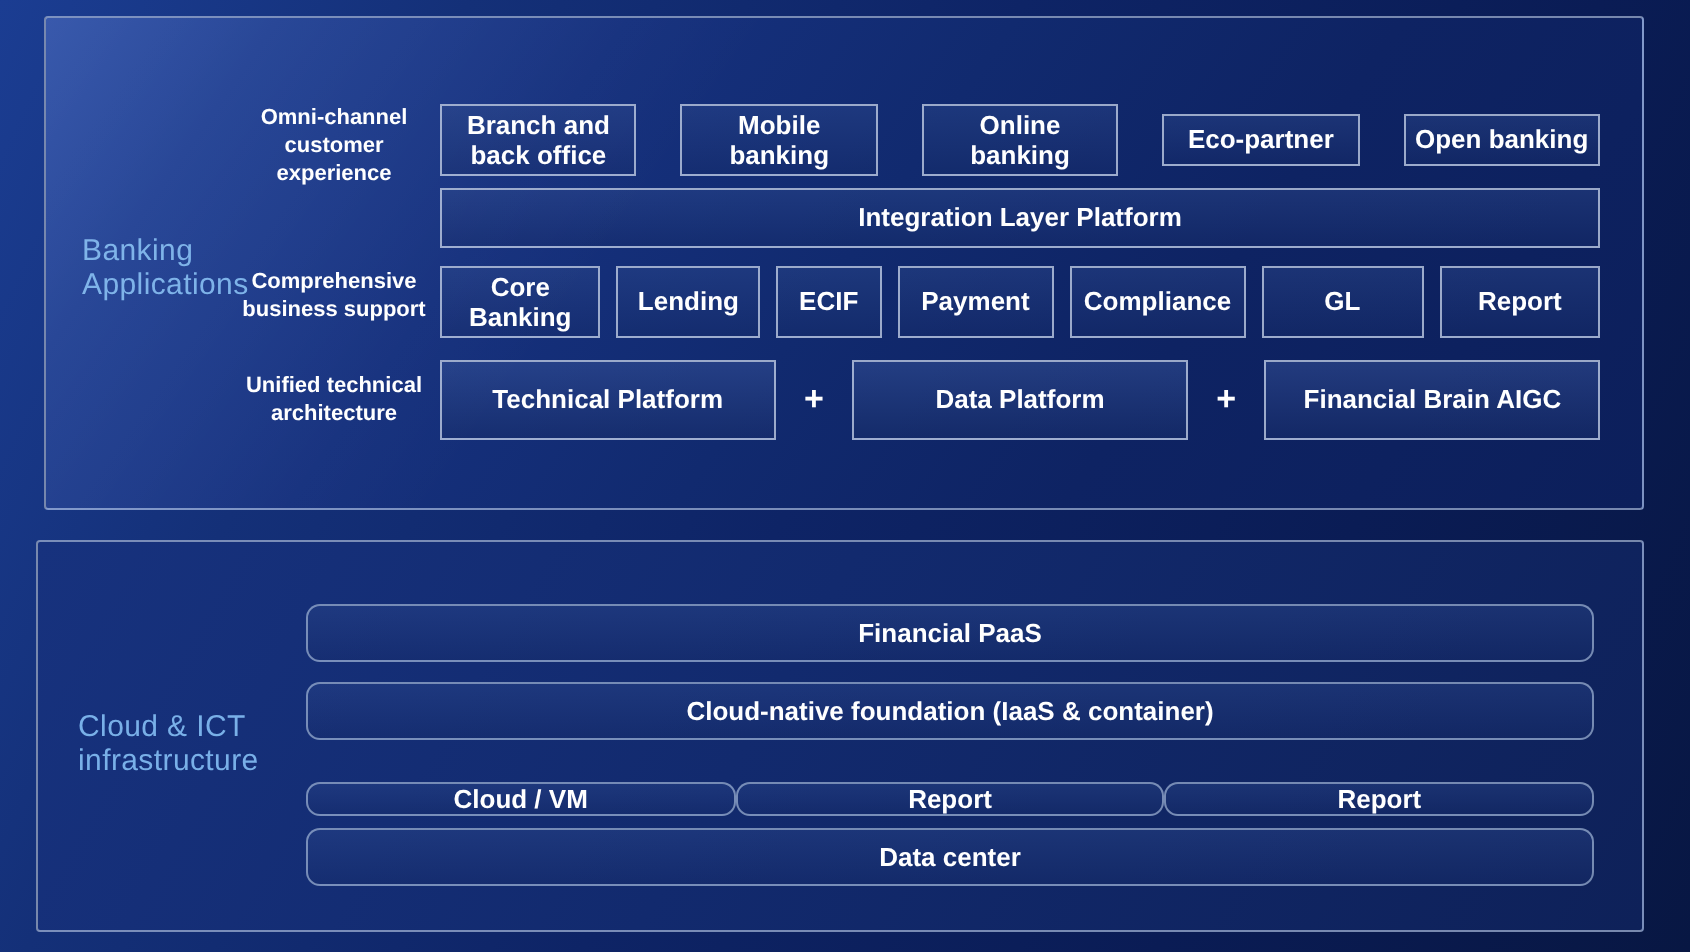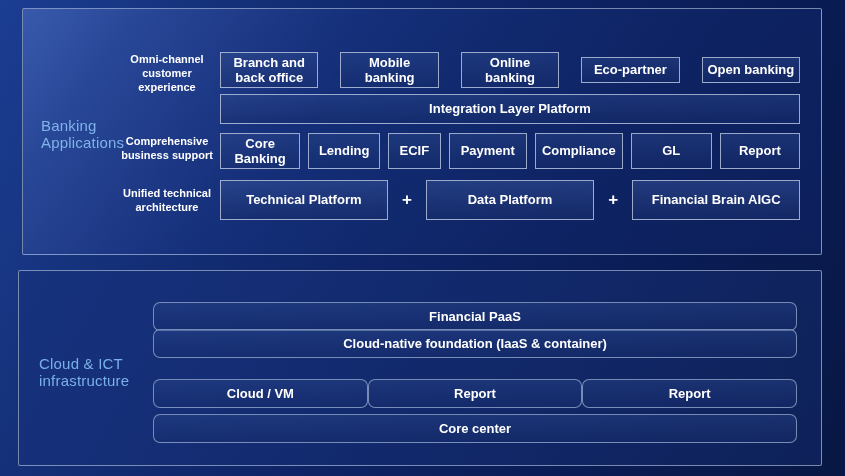--- a/index.html
+++ b/index.html
@@ -61,22 +61,22 @@
     flex:40;text-align:center;font-size:17px;font-weight:bold;color:#fff;
   }
   .stack{position:absolute;left:134px;width:644px;}
   .rbar{
     position:absolute;left:0;width:644px;height:29px;border-radius:7px;
     border:1px solid rgba(170,190,220,0.65);box-sizing:border-box;
     background:linear-gradient(180deg,rgba(44,72,140,0.42),rgba(24,46,108,0.42));
     display:flex;align-items:center;justify-content:center;
     font-size:13px;font-weight:bold;color:#fff;
   }
-  .rA{top:31px;} .rB{top:58px;} .rD{top:143px;}
-  .row-resources{position:absolute;left:0;top:108px;width:644px;height:29px;display:flex;}
+  .rA{top:31px;} .rB{top:70px;} .rD{top:143px;}
+  .row-resources{position:absolute;left:0;top:108px;width:644px;height:29px;display:flex;align-items:flex-end;}
   .row-resources .rbox{
     flex:1;border-radius:7px;border:1px solid rgba(170,190,220,0.65);box-sizing:border-box;
     background:linear-gradient(180deg,rgba(44,72,140,0.42),rgba(24,46,108,0.42));
     display:flex;align-items:center;justify-content:center;
     font-size:13px;font-weight:bold;color:#fff;
   }
 </style>
 </head>
 <body>
 
@@ -119,15 +119,15 @@
   <div class="section-title">Cloud &amp; ICT infrastructure</div>
 
   <div class="stack" style="top:0;height:196px;">
     <div class="rbar rA">Financial PaaS</div>
     <div class="rbar rB">Cloud-native foundation (IaaS &amp; container)</div>
     <div class="row-resources">
       <div class="rbox">Cloud / VM</div>
       <div class="rbox">Report</div>
       <div class="rbox">Report</div>
     </div>
-    <div class="rbar rD">Core center</div>
+    <div class="rbar rD">Data center</div>
   </div>
 </div>
 
 </body></html>

